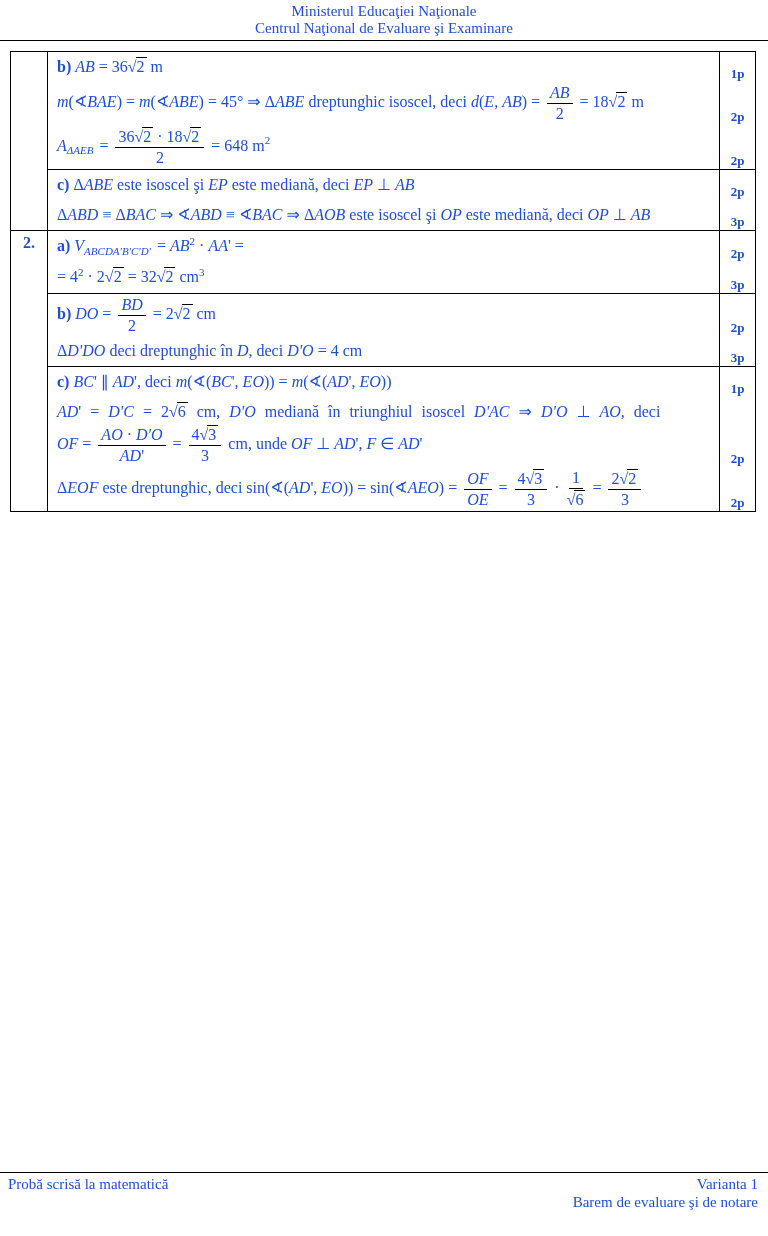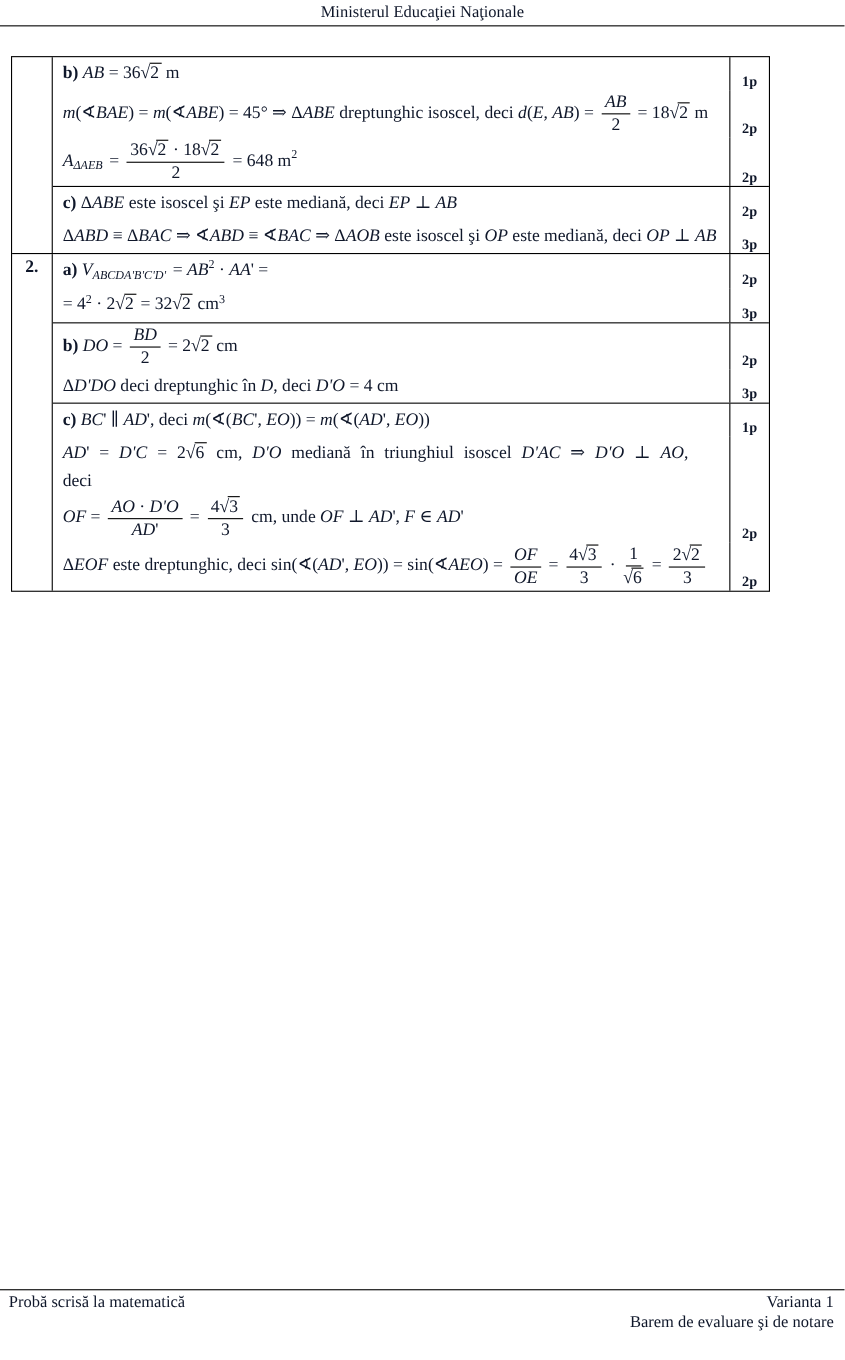--- a/index.html
+++ b/index.html
@@ -1,26 +1,26 @@
 <!DOCTYPE html>
 <html><head>
 <meta charset="utf-8">
 <style>
   html,body{margin:0;padding:0;background:#fff;}
   .page{
-    position:relative;width:768px;height:1236px;background:#ffffff;color:#0f172a;
+    position:relative;width:768px;height:1236px;background:#ffffff;color:#1d4ed8;
     font-family:"Liberation Serif","DejaVu Serif",serif;overflow:hidden;
   }
   
   .header{padding-top:3px;text-align:center;font-size:15px;line-height:17px;}
   .hrule{border-top:1.3px solid #000;margin-top:3px;}
   
   .tbl{
-    position:absolute;left:10px;top:51px;width:690px;box-sizing:border-box;
-    border:1.6px solid #000;background:#fff;
+    position:absolute;left:10px;top:51px;width:746px;box-sizing:border-box;
+    border:1.6px solid #000;background:#fff;font-family:Liberation Serif, serif;
   }
   .qgroup{display:flex;align-items:stretch;}
   .qgroup + .qgroup{border-top:1.2px solid #000;}
   .qnum{
     width:37px;flex:0 0 37px;box-sizing:border-box;border-right:1.2px solid #000;
     font-weight:bold;font-size:16px;text-align:center;padding-top:3px;
   }
   .qrows{flex:1;min-width:0;display:flex;flex-direction:column;}
   .row + .row{border-top:1.1px solid #000;}
   .block{display:flex;align-items:stretch;}
@@ -55,20 +55,21 @@
   .fline2{padding:0 10px 0 8px;text-align:right;}
   .fpage{text-align:center;padding-top:2px;}
 </style>
 </head>
 <body>
 
 <div class="page">
 
   <div class="header">
     <div>Ministerul Educaţiei Naţionale</div>
+    <div>Centrul Naţional de Evaluare şi Examinare</div>
   </div>
   <div class="hrule"></div>
 
   <div class="tbl">
       <div class="qgroup">
         <div class="qnum"></div>
         <div class="qrows">
           <div class="row">
             <div class="block">
               <div class="bcontent">

